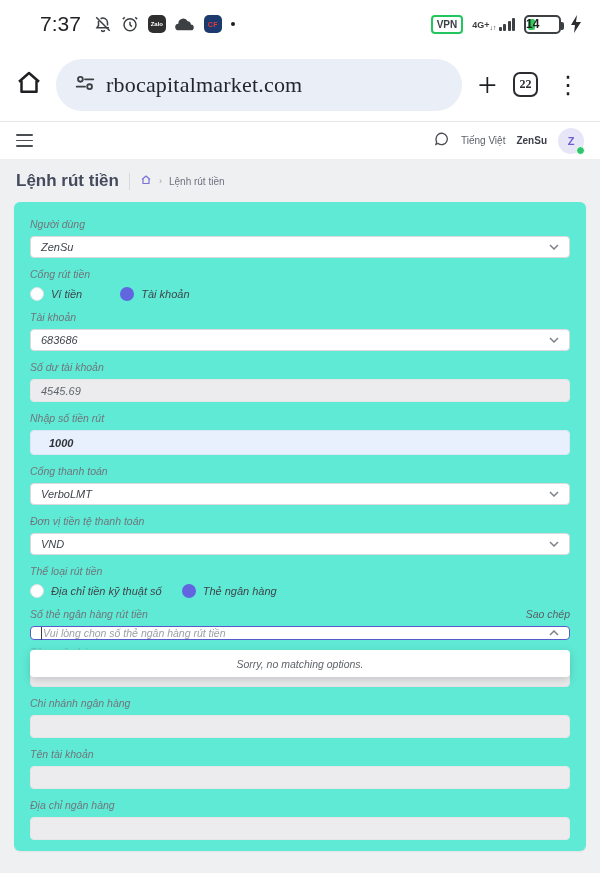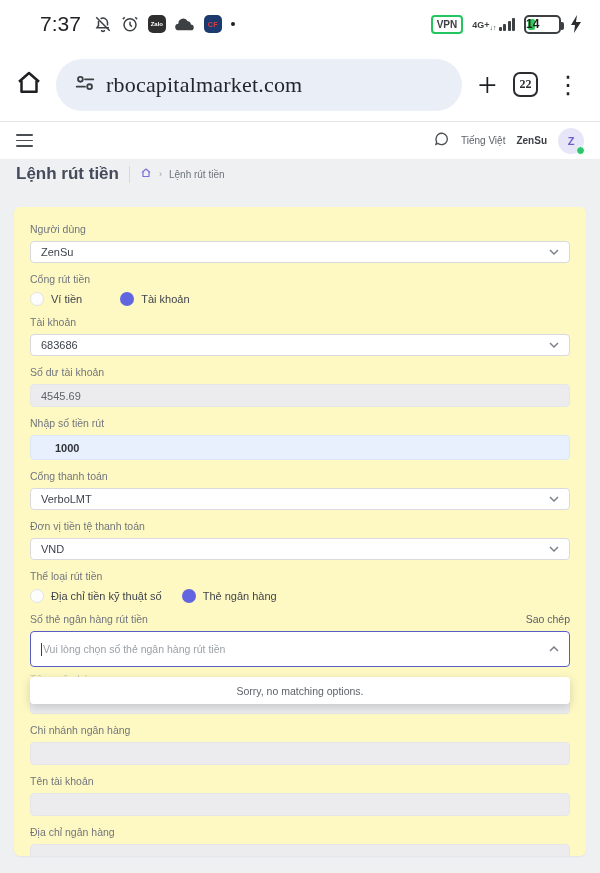--- a/index.html
+++ b/index.html
@@ -56,52 +56,52 @@
   .hdr-right { display:flex; align-items:center; gap:11px; }
   .lang-label { font-size:10px; color:#5b5f66; }
   .user-label { font-size:10px; font-weight:700; color:#3b3e44; }
   .avatar { position:relative; width:26px; height:26px; border-radius:50%;
     background:#e7e6f8; display:flex; align-items:center; justify-content:center;
     font-size:11px; font-weight:700; color:#6a5fd0; }
   .avatar .presence { position:absolute; right:-1px; bottom:-1px; width:9px;
     height:9px; border-radius:50%; background:#2fc56f; border:1.6px solid #fff; }
 
   
-  .title-row { display:flex; align-items:center; gap:10px; padding:4px 16px 11px; }
+  .title-row { display:flex; align-items:center; gap:10px; padding:11px 16px 11px; }
   .page-title { font-size:17px; font-weight:600; color:#454a5c; }
   .v-sep { width:1px; height:17px; background:#d8d8de; }
   .crumb { display:flex; align-items:center; gap:7px; }
   .crumb-sep { font-size:9px; color:#9aa0a6; }
   .crumb-cur { font-size:10px; color:#6d727d; }
 
   
-  .card { margin:12px 14px; background:#fef9c3; border-radius:6px; height:649px;
-    overflow:hidden; padding:16px 16px 0; box-shadow:0 1px 2px rgba(35,38,59,.06); }
+  .card { margin:0 14px; background:#5eead4; border-radius:6px; height:649px;
+    overflow:hidden; padding:16px 16px 0; box-shadow:0 1px 2px rgba(35,38,59,.06);font-style:italic; }
   .grp { margin-bottom:10px; }
   .f-label { font-size:10.5px; line-height:12px; color:#71757d; margin-bottom:6px; }
   .select { height:22px; border:1px solid #d9d9de; border-radius:4px;
     display:flex; align-items:center; justify-content:space-between;
     padding:0 10px; background:#fff; }
   .select .val { font-size:11px; color:#3e434b; }
   .input-disabled { height:23px; background:#ececee; border:1px solid #e6e6e9;
     border-radius:4px; display:flex; align-items:center; padding:0 10px;
     font-size:11px; color:#5f646b; }
   .input-amount { height:25px; background:#e8f0fe; border:1px solid #dde6f5;
-    border-radius:4px; display:flex; align-items:center; padding:0 24px;
+    border-radius:4px; display:flex; align-items:center; padding:0 18px;
     font-size:11px; font-weight:600; color:#2f3338; }
   .radio-row { display:flex; align-items:center; gap:38px; height:15px; }
   .radio-opt { display:flex; align-items:center; gap:7px; }
   .radio-circle { width:14px; height:14px; border-radius:50%;
     border:1.5px solid #e1e3e6; background:#fdfdfd; }
   .radio-circle.checked { border:none; background:#6165e0; }
   .radio-text { font-size:11px; color:#40454c; }
   .label-row { display:flex; align-items:center; justify-content:space-between;
     margin-bottom:6px; }
   .copy-link { font-size:10.5px; color:#5b6067; }
-  .combobox { height:36px; border:1.5px solid #575cc8; border-radius:4px;
+  .combobox { height:14px; border:1.5px solid #575cc8; border-radius:4px;
     display:flex; align-items:center; justify-content:space-between;
     padding:0 10px; background:#fff; }
   .combobox .ph-wrap { display:flex; align-items:center; gap:1px; min-width:0; }
   .caret-line { width:1px; height:13px; background:#3c4043; }
   .combobox .ph { font-size:10.5px; color:#9aa0a6; white-space:nowrap; }
   .dropdown-wrap { position:relative; height:0; }
   .dropdown-panel { position:absolute; top:5px; left:0; right:0; height:27px;
     background:#fff; border-radius:4px; box-shadow:0 3px 10px rgba(60,64,67,.22);
     display:flex; align-items:center; justify-content:center; z-index:5; }
   .dropdown-msg { font-size:10.5px; color:#5f6368; }

